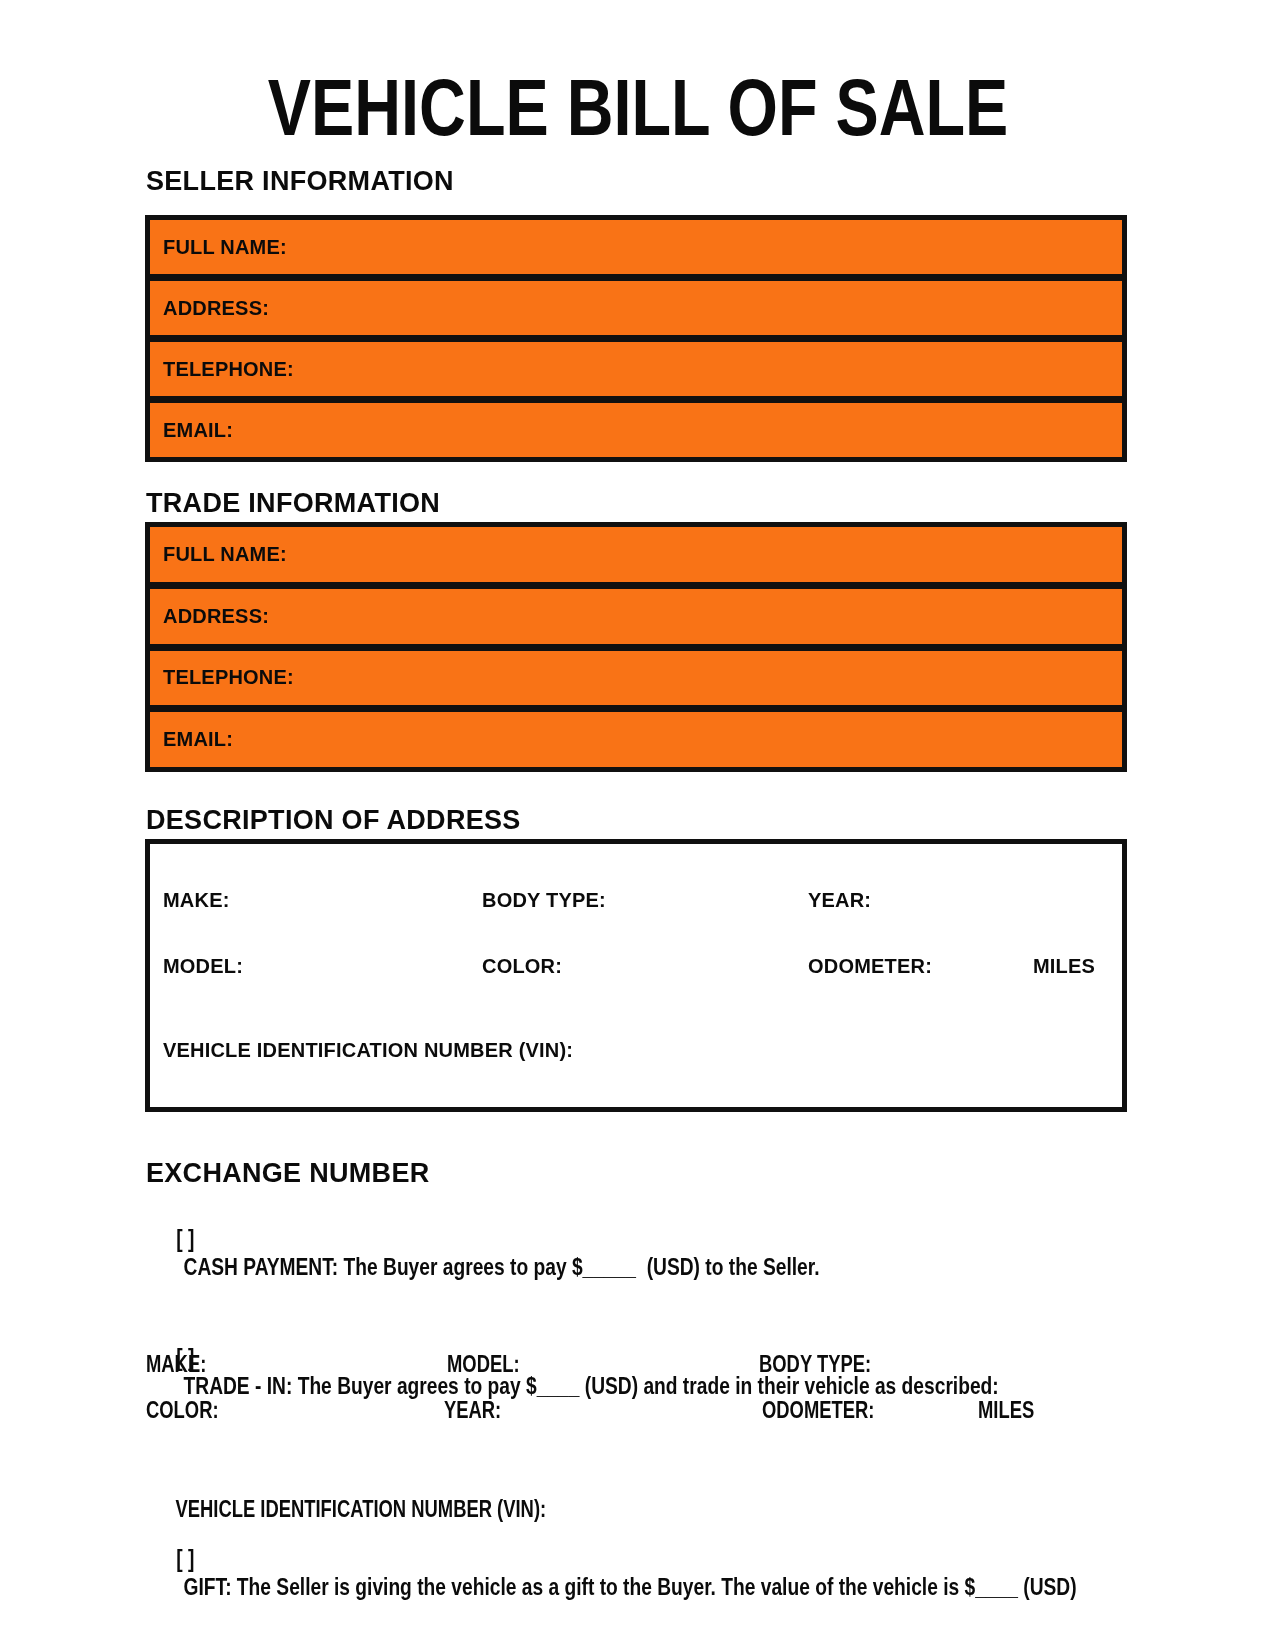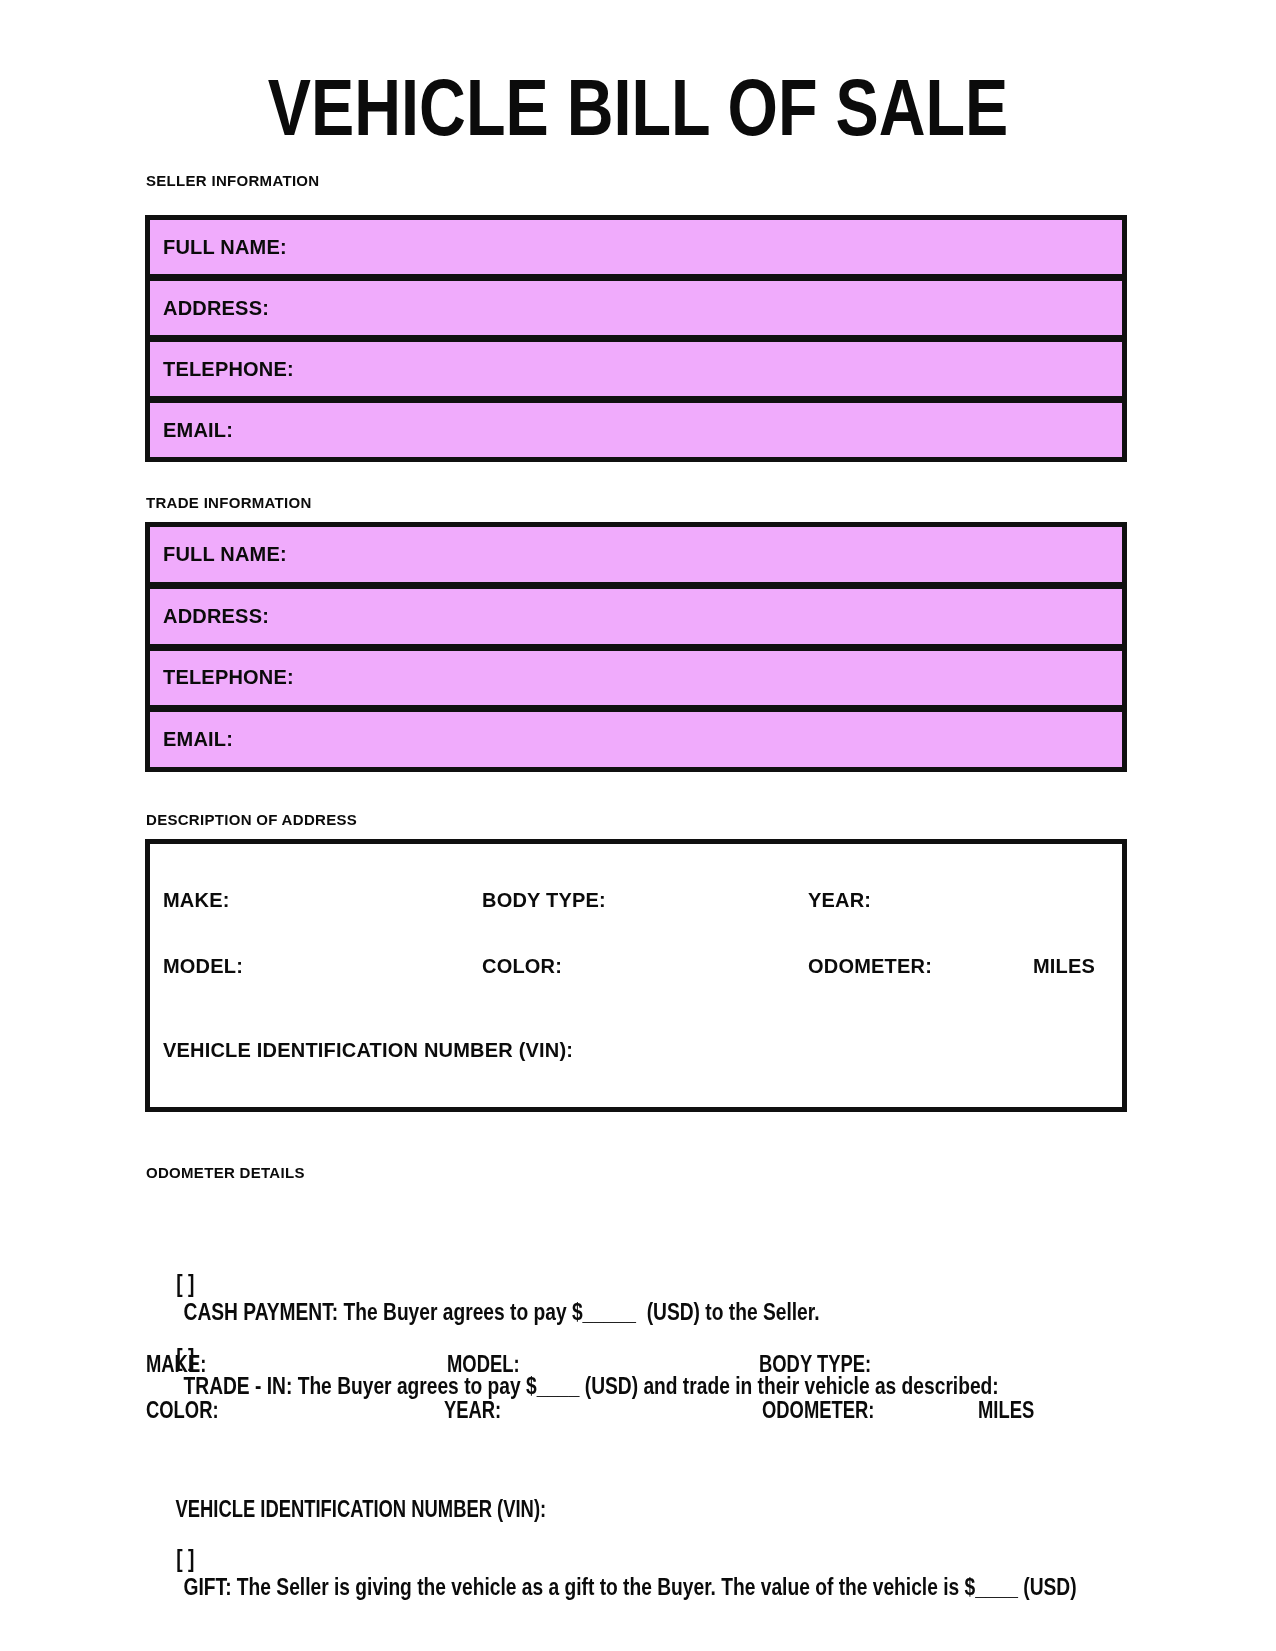--- a/index.html
+++ b/index.html
@@ -7,26 +7,26 @@
     width:1276px; height:1651px; background:#ffffff; position:relative;
     font-family:"Liberation Sans", sans-serif; color:#0b0b0b; overflow:hidden;
   }
   .title-wrap { position:absolute; top:62px; left:0; width:1276px; text-align:center; }
   .title {
     display:inline-block; font-size:80px; font-weight:800; line-height:92px;
     white-space:nowrap; transform:scaleX(0.81); transform-origin:50% 50%;
     letter-spacing:0px; color:#0b0b0b;
   }
   .sec-head {
-    position:absolute; left:146px; font-size:15px; font-weight:800;
+    position:absolute; left:146px; font-size:27px; font-weight:800;
     letter-spacing:0.3px; line-height:26px; white-space:nowrap; color:#0b0b0b;
   }
   .fbox {
     position:absolute; left:145px; width:982px; box-sizing:border-box;
-    border:5px solid #101010; display:flex; flex-direction:column; background:#f0abfc;
+    border:5px solid #101010; display:flex; flex-direction:column; background:#f97316;
   }
   .frow { flex:1 1 auto; display:flex; align-items:center; padding-left:13px;
           border-bottom:7px solid #101010; }
   .frow:last-child { border-bottom:none; }
   .flabel { font-size:20px; font-weight:700; letter-spacing:0.2px; white-space:nowrap; }
   .vbox {
     position:absolute; left:145px; top:839px; width:982px; height:273px;
     box-sizing:border-box; border:5px solid #101010; background:#fff;
   }
   .vlabel {
@@ -91,23 +91,23 @@
   <span class="vlabel" style="left:13px;  top:44px;">MAKE:</span>
   <span class="vlabel" style="left:332px; top:44px;">BODY TYPE:</span>
   <span class="vlabel" style="left:658px; top:44px;">YEAR:</span>
   <span class="vlabel" style="left:13px;  top:110px;">MODEL:</span>
   <span class="vlabel" style="left:332px; top:110px;">COLOR:</span>
   <span class="vlabel" style="left:658px; top:110px;">ODOMETER:</span>
   <span class="vlabel" style="left:883px; top:110px;">MILES</span>
   <span class="vlabel" style="left:13px;  top:194px;">VEHICLE IDENTIFICATION NUMBER (VIN):</span>
 </div>
 
-<div class="sec-head xhead">ODOMETER DETAILS</div>
+<div class="sec-head xhead">EXCHANGE NUMBER</div>
 
-<div class="xline" style="top:1224px;">
+<div class="xline" style="top:1179px;">
   <div class="cond">
     <span>[ ]</span>
     <span class="xtext">CASH PAYMENT: The Buyer agrees to pay $_____  (USD) to the Seller.</span>
   </div>
 </div>
 
 <div class="xline" style="top:1298px;">
   <div class="cond">
     <span>[ ]</span>
     <span class="xtext">TRADE - IN: The Buyer agrees to pay $____ (USD) and trade in their vehicle as described:</span>

